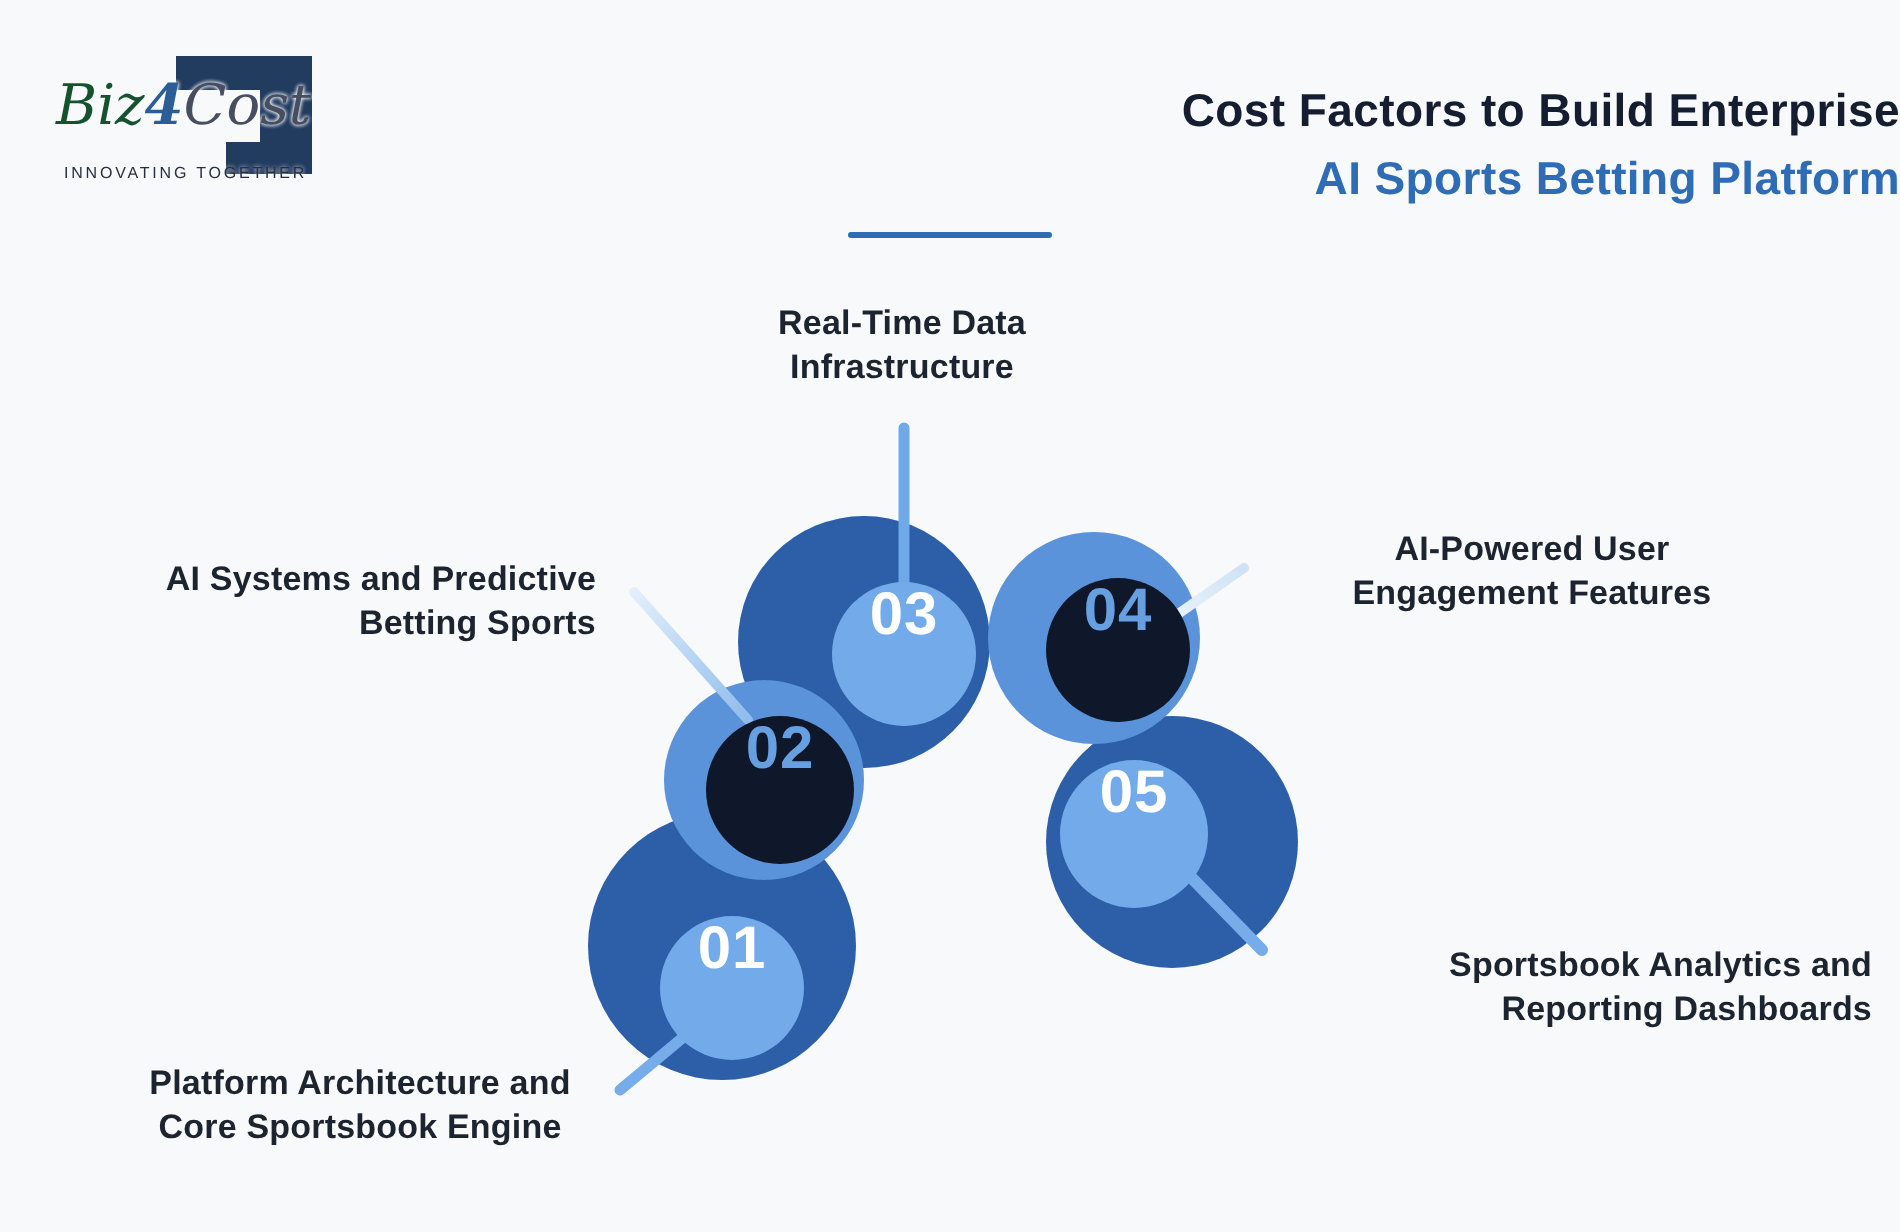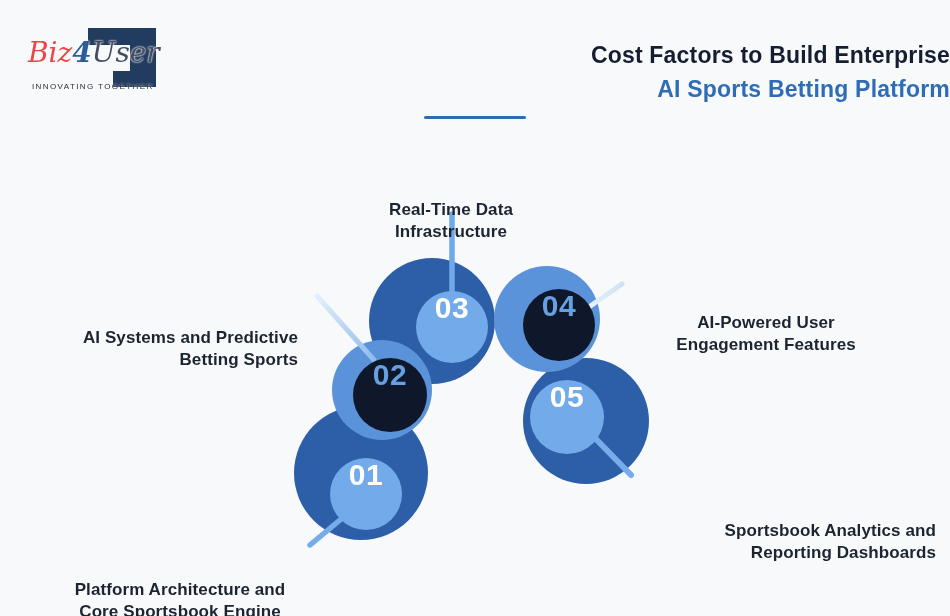--- a/index.html
+++ b/index.html
@@ -18,21 +18,21 @@
   .logo .br { position: absolute; background: #223c60; }
   .logo .br-top   { left: 60px;  top: 16px; width: 68px; height: 17px; }
   .logo .br-right { left: 102px; top: 16px; width: 26px; height: 59px; }
   .logo .br-foot  { left: 85px;  top: 59px; width: 43px; height: 16px; }
   .logo .brand {
     position: absolute; left: 0; top: 26px;
     font-family: "DejaVu Serif", serif; font-style: italic;
     font-size: 28px; line-height: 30px; white-space: nowrap;
     text-shadow: 0 0 2px #f8f9fb, 0 0 2px #f8f9fb;
   }
-  .logo .brand .p1 { color: #ef4444; }
+  .logo .brand .p1 { color: #14532d; }
   .logo .brand .p2 { color: #2b5d96; font-weight: bold; }
   .logo .brand .p3 { color: #464e60; }
   .logo .tagline {
     position: absolute; left: 4px; top: 70px;
     font-size: 8px; font-weight: normal; letter-spacing: 1.4px;
     color: #262e3f; white-space: nowrap;
     text-shadow: 0 0 2px #f8f9fb;
   }
 
   
@@ -52,38 +52,37 @@
   .inner-medium { background: #73aaea; color: #ffffff; }
   .inner-light  { background: #0f172a; color: #66a0e0; }
 
   .connector-svg { position: absolute; left: 0; top: 0; z-index: 3; pointer-events: none; }
 
   
   .dlabel {
     position: absolute; z-index: 5;
     font-size: 17px; line-height: 22px; font-weight: 700; color: #1c2430;
     letter-spacing: 0.1px;
-    margin-top: 48px;
   }
   .lbl-realtime   { left: 331px; top: 151px; width: 240px; text-align: center; }
   .lbl-aimodels   { left: 38px;  top: 279px; width: 260px; text-align: right; }
   .lbl-aipowered  { left: 636px; top: 264px; width: 260px; text-align: center; }
   .lbl-sportsbook { left: 656px; top: 472px; width: 280px; text-align: right; }
   .lbl-platform   { left: 50px;  top: 531px; width: 260px; text-align: center; }
 </style>
 </head>
 <body>
 
 <div class="canvas">
 
   <div class="logo">
     <div class="br br-top"></div>
     <div class="br br-right"></div>
     <div class="br br-foot"></div>
-    <div class="brand"><span class="p1">Biz</span><span class="p2">4</span><span class="p3">User</span></div>
+    <div class="brand"><span class="p1">Biz</span><span class="p2">4</span><span class="p3">Cost</span></div>
     <div class="tagline">INNOVATING TOGETHER</div>
   </div>
 
   <div class="title-block">
     <div class="title-line1">Cost Factors to Build Enterprise</div>
     <div class="title-line2">AI Sports Betting Platform</div>
     <div class="title-underline"></div>
   </div>
 
   <div class="circle outer-dark" style="left:294px; top:406px; width:134px; height:134px;"></div>

